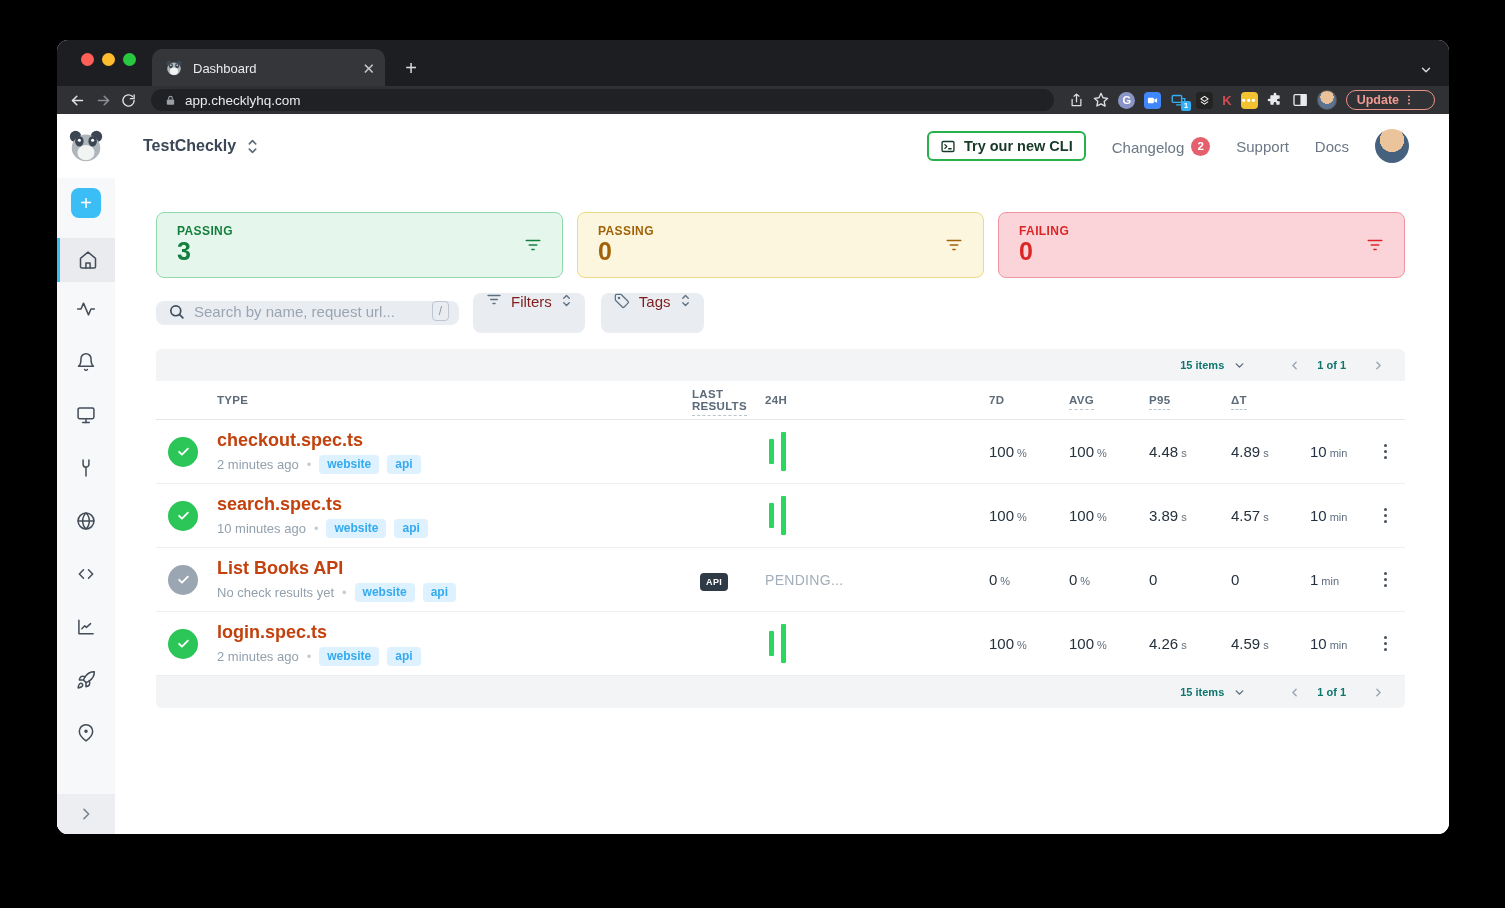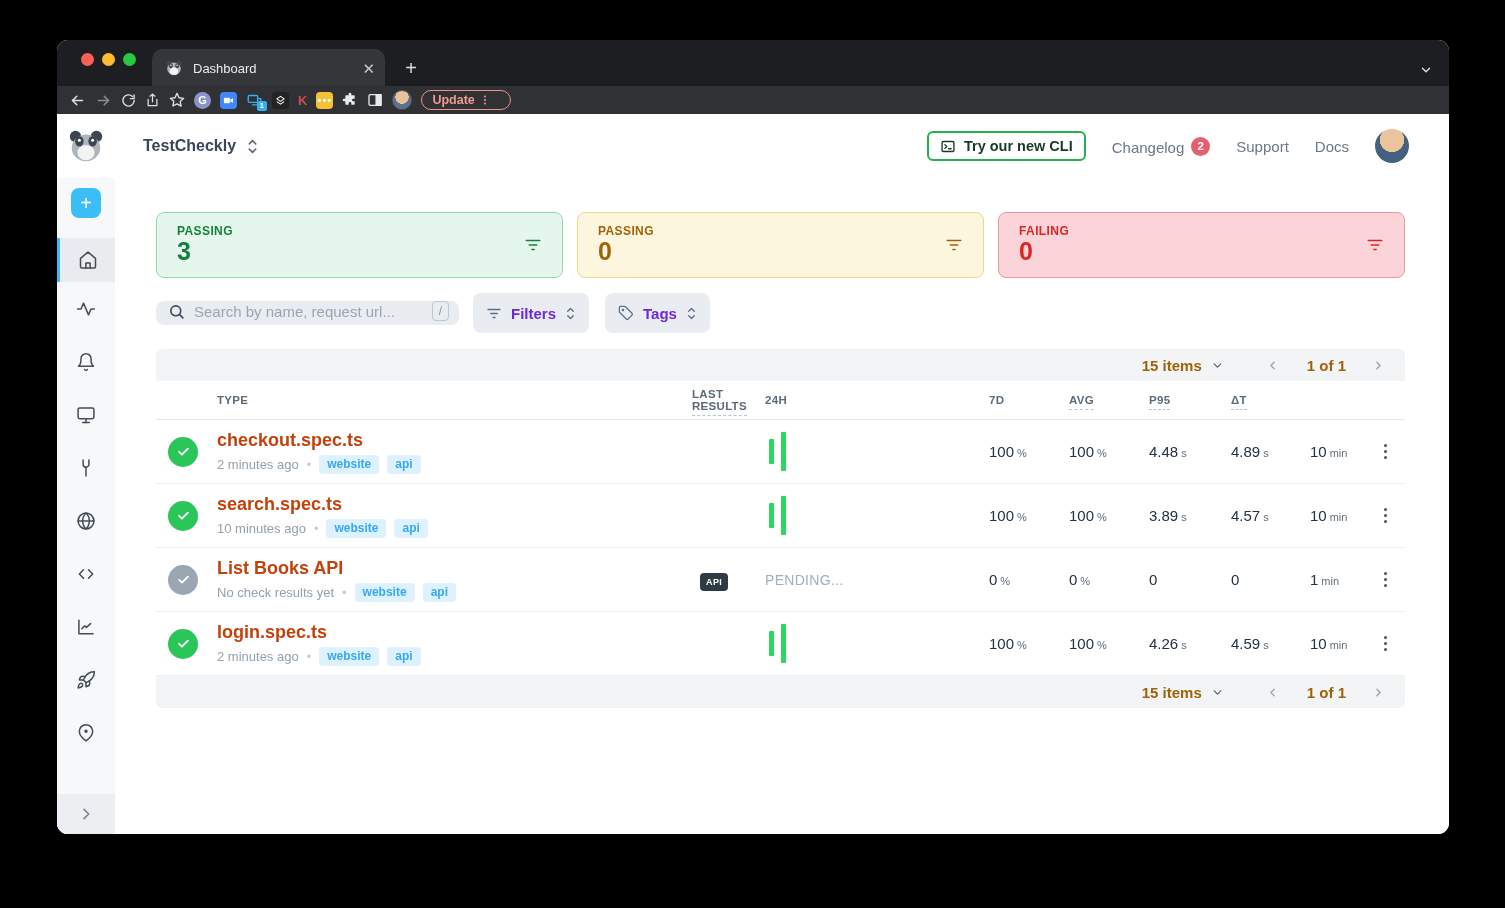--- a/index.html
+++ b/index.html
@@ -57,30 +57,30 @@
   .card .funnel { position:absolute; right:20px; top:50%; transform:translateY(-50%); }
   .card-pass { background:#e5f7ec; border:1px solid #93d8ab; color:#15803d; }
   .card-deg  { background:#fcf6de; border:1px solid #ecd98a; color:#a16207; }
   .card-fail { background:#fad4d8; border:1px solid #f0949f; color:#dc2626; }
 
   .filter-row { margin-top:15px; display:flex; align-items:center; }
   .searchbox { width:303px; height:24px; background:#e9edf2; border-radius:8px; display:flex; align-items:center; gap:9px; padding:0 10px 4px 12px; }
   .searchbox input { flex:1; min-width:0; border:none; background:transparent; outline:none; font-size:15px; color:#2f3b47; font-family:inherit; }
   .searchbox input::placeholder { color:#9aa5b1; }
   .slash { border:1px solid #bcc7d1; border-radius:4px; color:#8c98a4; font-size:12px; padding:2px 6px; }
-  .pill-btn { height:40px; background:#e9edf2; border-radius:8px; display:flex; align-items:center; gap:9px; padding:0 13px; color:#6d28d9; font-size:15px; font-weight:700; }
+  .pill-btn { height:40px; background:#e9edf2; border-radius:8px; display:flex; align-items:flex-start; gap:9px; padding:0 13px; color:#7f1d1d; font-size:15px; font-weight:400; }
   .pill-btn .ic { color:#5f7081; }
 
   .table { margin-top:16px; }
-  .t-bar { height:32px; background:#f2f4f6; display:flex; align-items:center; justify-content:flex-end; padding-right:20px; color:#a16207; font-size:15px; }
+  .t-bar { height:32px; background:#f2f4f6; display:flex; align-items:center; justify-content:flex-end; padding-right:20px; color:#0f766e; font-size:11px; }
   .t-bar.top { border-radius:6px 6px 0 0; }
   .t-bar.bottom { border-radius:0 0 6px 6px; }
   .t-bar .items { font-weight:600; display:flex; align-items:center; gap:9px; }
   .t-bar .pg-prev { margin-left:42px; color:#9aa6b2; }
-  .t-bar .pg-label { margin-left:28px; font-weight:700; }
+  .t-bar .pg-label { margin-left:16px; font-weight:700; }
   .t-bar .pg-next { margin-left:26px; color:#9aa6b2; }
 
   .grid { display:grid; grid-template-columns:61px 475px 73px 224px 80px 80px 82px 79px 68px 1fr; align-items:center; }
   .t-head { height:39px; border-bottom:1px solid #e2e7ec; color:#5c6b7a; font-size:11.5px; font-weight:700; letter-spacing:.3px; }
   .t-head .dashed span { border-bottom:1.5px dashed #b9c4cd; padding-bottom:3px; }
   .t-row { height:64px; border-bottom:1px solid #eceff2; }
   .status-c { width:30px; height:30px; border-radius:50%; display:flex; align-items:center; justify-content:center; margin-left:12px; color:#fff; }
   .status-pass { background:#2bc558; }
   .status-pend { background:#9aa7b2; }
   .r-name { font-size:18px; font-weight:700; color:#c2410c; }
@@ -137,20 +137,27 @@
         <path d="m11 18-6-6 6-6"></path>
       </svg>
     <svg class="nav-ic dim" width="17" height="17" viewBox="0 0 24 24" fill="none" stroke="currentColor" stroke-width="2.2" stroke-linecap="round" stroke-linejoin="round">
         <path d="M5 12h14"></path>
         <path d="m13 6 6 6-6 6"></path>
       </svg>
     <svg class="nav-ic" width="15" height="15" viewBox="0 0 24 24" fill="none" stroke="currentColor" stroke-width="2.2" stroke-linecap="round" stroke-linejoin="round">
         <path d="M21 12a9 9 0 1 1-2.6-6.4"></path>
         <path d="M21 3v6h-6"></path>
       </svg>
+    <div class="urlbar">
+      <svg width="11" height="13" viewBox="0 0 24 24" fill="#9aa0a6">
+          <rect x="4" y="10" width="16" height="11" rx="2"></rect>
+          <path d="M8 10V7a4 4 0 0 1 8 0v3" fill="none" stroke="#9aa0a6" stroke-width="2.4"></path>
+        </svg>
+      <span class="url">app.checklyhq.com</span>
+    </div>
     <svg class="nav-ic ext" width="15" height="15" viewBox="0 0 24 24" fill="none" stroke="currentColor" stroke-width="2" stroke-linecap="round" stroke-linejoin="round">
         <path d="M12 2v12"></path>
         <path d="m8 5 4-3 4 3"></path>
         <path d="M5 10v10h14V10"></path>
       </svg>
     <svg class="nav-ic ext" width="16" height="16" viewBox="0 0 24 24" fill="none" stroke="currentColor" stroke-width="2" stroke-linejoin="round">
         <path d="m12 2 3 6.6 7 .9-5.2 4.8 1.4 7-6.2-3.6L5.8 21l1.4-7L2 9.5l7-.9z"></path>
       </svg>
     <span class="ext" style="width:17px;height:17px;border-radius:50%;background:#8a94c6;color:#fff;font-size:11px;font-weight:700;">G</span>
     <span class="ext sq" style="background:#4087fc;">

